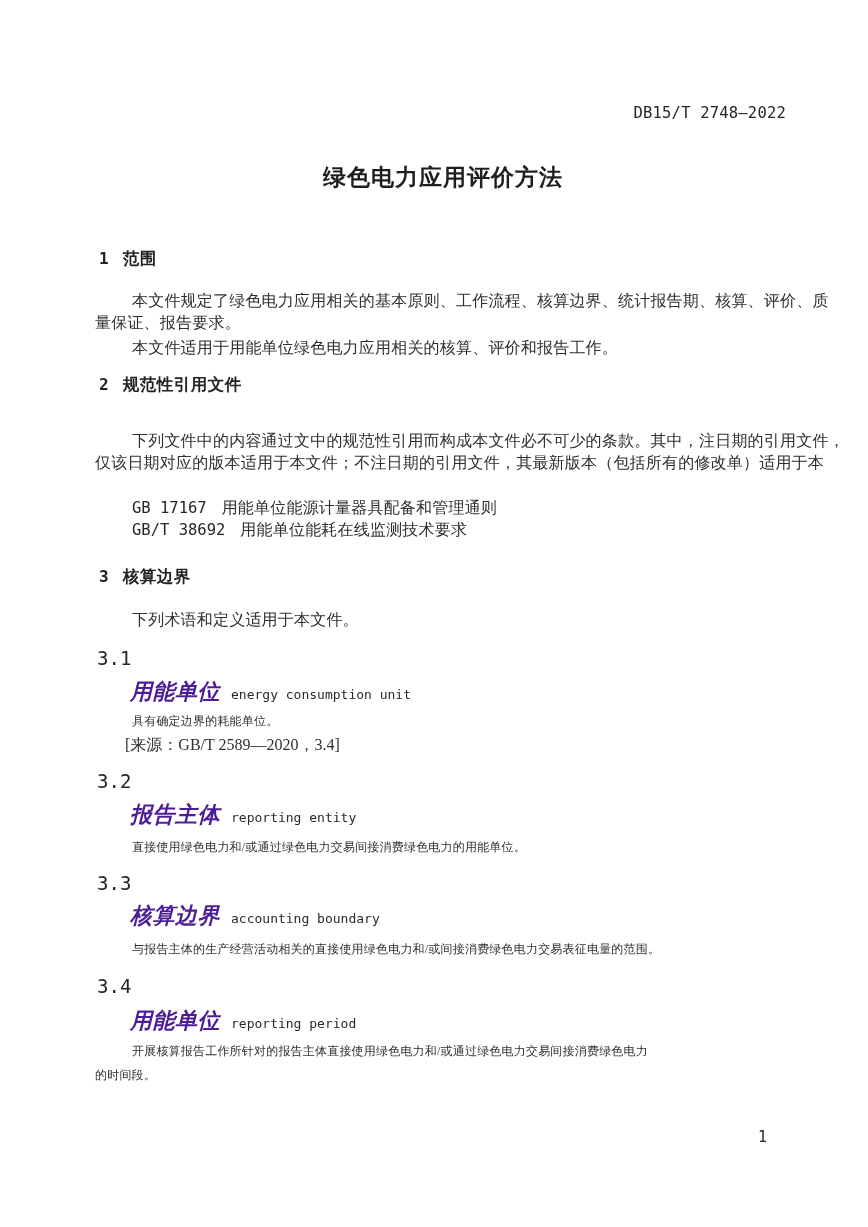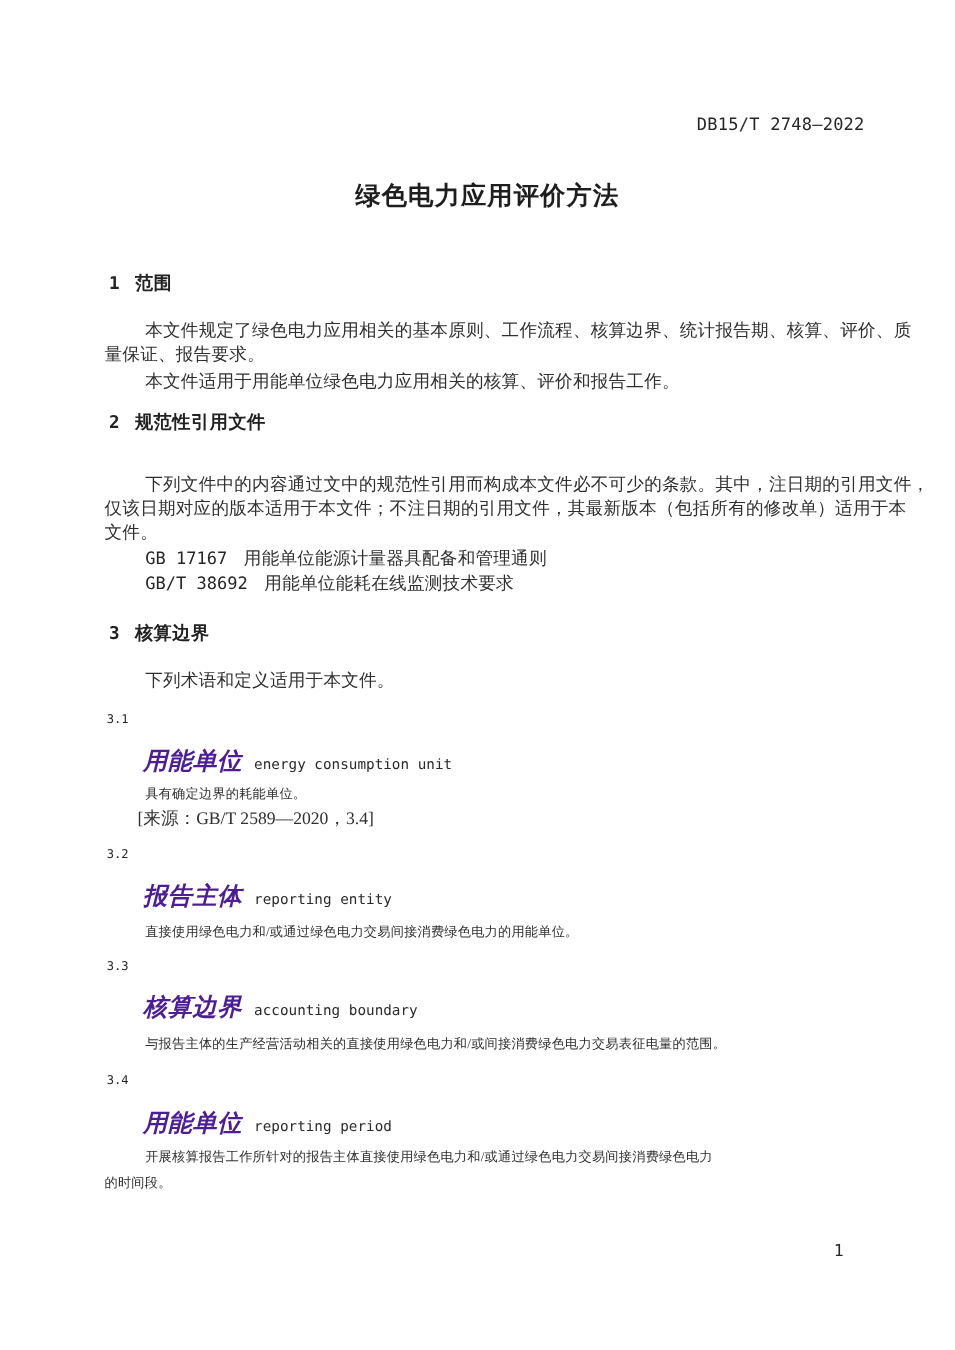--- a/index.html
+++ b/index.html
@@ -69,21 +69,21 @@
     font-size: 16px;
     line-height: 22px;
     white-space: nowrap;
   }
   .ref-code { font-family: "DejaVu Sans Mono", monospace; font-size: 15.5px; color: #262626; }
   .ref-title { margin-left: 15px; letter-spacing: 0.2px; }
 
   .clause-num {
     left: 97px;
     font-family: "DejaVu Sans Mono", monospace;
-    font-size: 11px;
+    font-size: 19px;
     color: #262626;
   }
 
   .term-name {
     left: 130px;
     line-height: 24px;
     white-space: nowrap;
   }
   .term-zh {
     font-family: "Liberation Sans", "DejaVu Sans", sans-serif;
@@ -145,21 +145,20 @@
     <div class="line indent">本文件适用于用能单位绿色电力应用相关的核算、评价和报告工作。</div>
   </div>
 
   <div class="abs heading" style="top:372px">
     <span class="h-num">2</span><span class="h-text">规范性引用文件</span>
   </div>
 
   <div class="abs para" style="top:430px">
     <div class="line indent">下列文件中的内容通过文中的规范性引用而构成本文件必不可少的条款。其中，注日期的引用文件，</div>
     <div class="line">仅该日期对应的版本适用于本文件；不注日期的引用文件，其最新版本（包括所有的修改单）适用于本</div>
-    <div class="line">文件。</div>
   </div>
 
   <div class="abs ref" style="top:497px">
     <span class="ref-code">GB 17167</span><span class="ref-title">用能单位能源计量器具配备和管理通则</span>
   </div>
   <div class="abs ref" style="top:519px">
     <span class="ref-code">GB/T 38692</span><span class="ref-title">用能单位能耗在线监测技术要求</span>
   </div>
 
   <div class="abs heading" style="top:564px">

